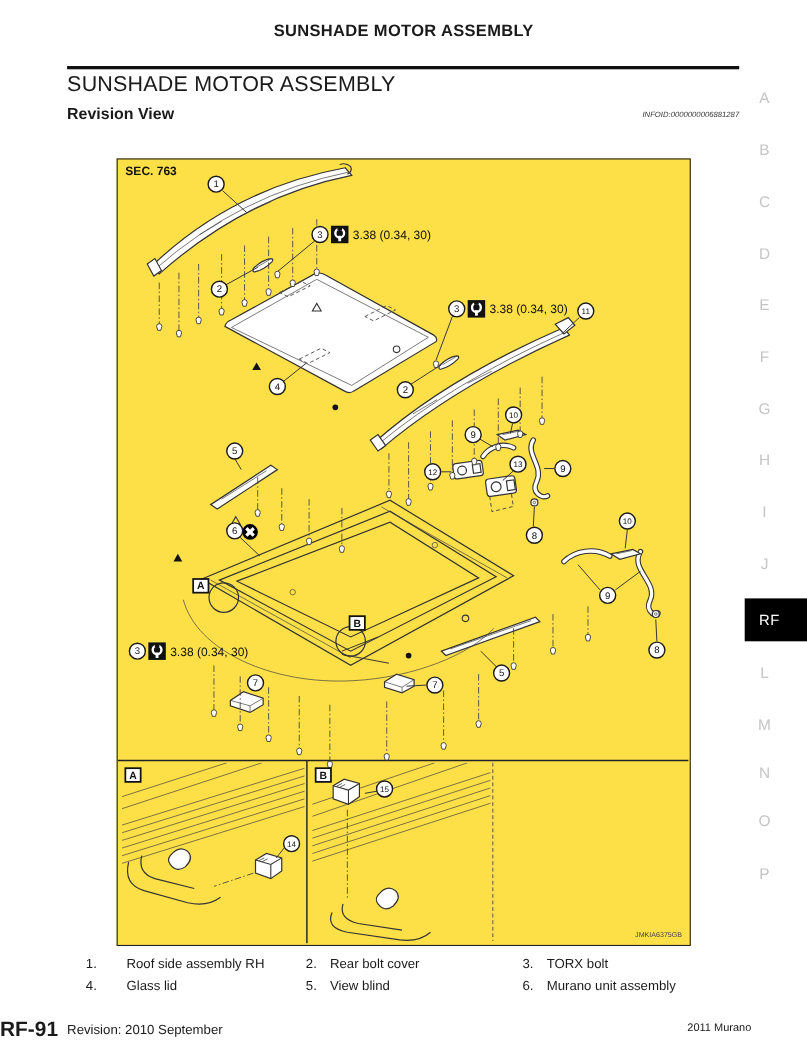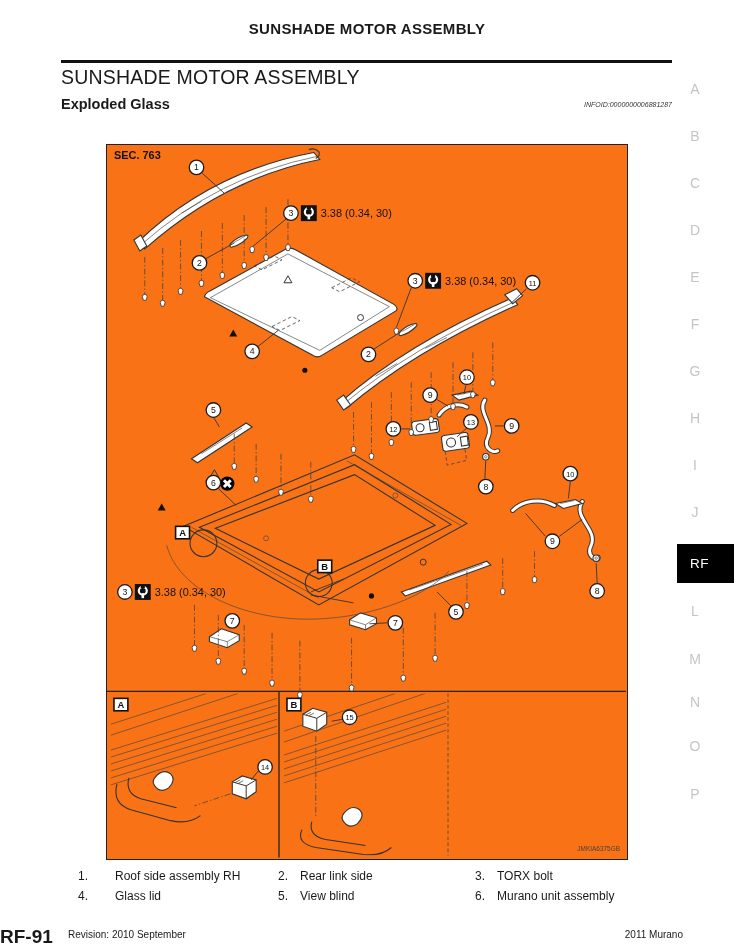--- a/index.html
+++ b/index.html
@@ -9,35 +9,35 @@
   #page { position:relative; width:734px; height:950px; background:#fff; }
 
   #header-title { top:20px; left:0; width:734px; text-align:center; font-size:15px; font-weight:bold; letter-spacing:.3px; }
   #breadcrumb { top:43px; left:61px; font-size:12.5px; }
   #top-rule { top:60px; left:61px; width:611px; height:2.6px; background:#111; }
   #section-title { top:66px; left:61px; font-size:19.5px; letter-spacing:.2px; }
   #subsection-title { top:96px; left:61px; font-size:14.5px; font-weight:bold; }
   #infoid { top:101px; left:372px; width:300px; text-align:right; font-size:7px; font-style:italic; color:#333; }
   #figure-caption { top:123px; left:106px; width:522px; text-align:center; font-size:12.8px; }
 
-  #figure-box { top:144px; left:106px; width:522px; height:716px; border:1.5px solid #222; background:#f97316; }
+  #figure-box { top:144px; left:106px; width:522px; height:716px; border:1.5px solid #222; background:#fde047; }
   #figure-box svg { display:block; }
 
   
   .side-letter { left:684px; width:22px; text-align:center; font-size:14px; color:#c5c5c5; cursor:default; }
   #rf-tab { top:544px; left:677px; width:57px; height:39px; background:#000; color:#fff;
     font-size:13.5px; line-height:39px; padding-left:13px; letter-spacing:.5px; }
 
   
   #legend { top:869px; left:78px; width:600px; display:grid;
     grid-template-columns:37px 163px 22px 175px 22px 1fr; row-gap:6px; font-size:12px; }
   #legend span { white-space:nowrap; }
 
   
-  #footer-revision { top:929px; left:61px; font-size:10px;margin-left:7px; }
+  #footer-revision { top:929px; left:61px; font-size:12px; }
   #page-number { top:926px; left:0; width:718px; text-align:left; font-size:19px; font-weight:bold; }
   #footer-model { top:929px; left:372px; width:311px; text-align:right; font-size:10px; }
 
   
   .ln   { stroke:#333; stroke-width:.9; fill:none; }
   .art  { stroke:#333; stroke-width:1.1; fill:none; }
   .artf { stroke:#333; stroke-width:1.1; fill:#fff; }
   .thin { stroke:#444; stroke-width:.65; fill:none; }
   .dashdot { stroke:#444; stroke-width:.8; fill:none; stroke-dasharray:6 2.2 1.4 2.2; }
   .dashed  { stroke:#444; stroke-width:.8; fill:none; stroke-dasharray:3.5 2.5; }
@@ -52,21 +52,21 @@
   .imgid-t { font:6.5px "Liberation Sans",sans-serif; fill:#444; text-anchor:end; }
 </style>
 </head>
 <body>
 
 <div id="page">
 
   <div class="abs" id="header-title">SUNSHADE MOTOR ASSEMBLY</div>
   <div class="abs" id="top-rule"></div>
   <div class="abs" id="section-title">SUNSHADE MOTOR ASSEMBLY</div>
-  <div class="abs" id="subsection-title">Exploded Glass</div>
+  <div class="abs" id="subsection-title">Revision View</div>
   <div class="abs" id="infoid">INFOID:0000000006881287</div>
 
   <div class="abs" id="figure-box">
     <svg width="519" height="713" viewBox="0 0 522 716">
       <defs>
         <g id="bolthead">
           <path d="M-2.4,0 A2.4,2.4 0 0 1 2.4,0 L1.4,3.6 L-1.4,3.6 Z" fill="#fff" stroke="#333" stroke-width=".8"></path>
         </g>
         <g id="wrench-glyph">
           <rect width="16" height="16" fill="#111"></rect>
@@ -477,21 +477,21 @@
       <div class="abs side-letter" style="top: 694px;">N</div>
       <div class="abs side-letter" style="top: 738px;">O</div>
       <div class="abs side-letter" style="top: 786px;">P</div>
     </div>
   <div class="abs" id="rf-tab">RF</div>
 
   <div class="abs" id="legend">
       <span>1.</span>
       <span>Roof side assembly RH</span>
       <span>2.</span>
-      <span>Rear link side</span>
+      <span>Rear bolt cover</span>
       <span>3.</span>
       <span>TORX bolt</span>
       <span>4.</span>
       <span>Glass lid</span>
       <span>5.</span>
       <span>View blind</span>
       <span>6.</span>
       <span>Murano unit assembly</span>
     </div>
 

